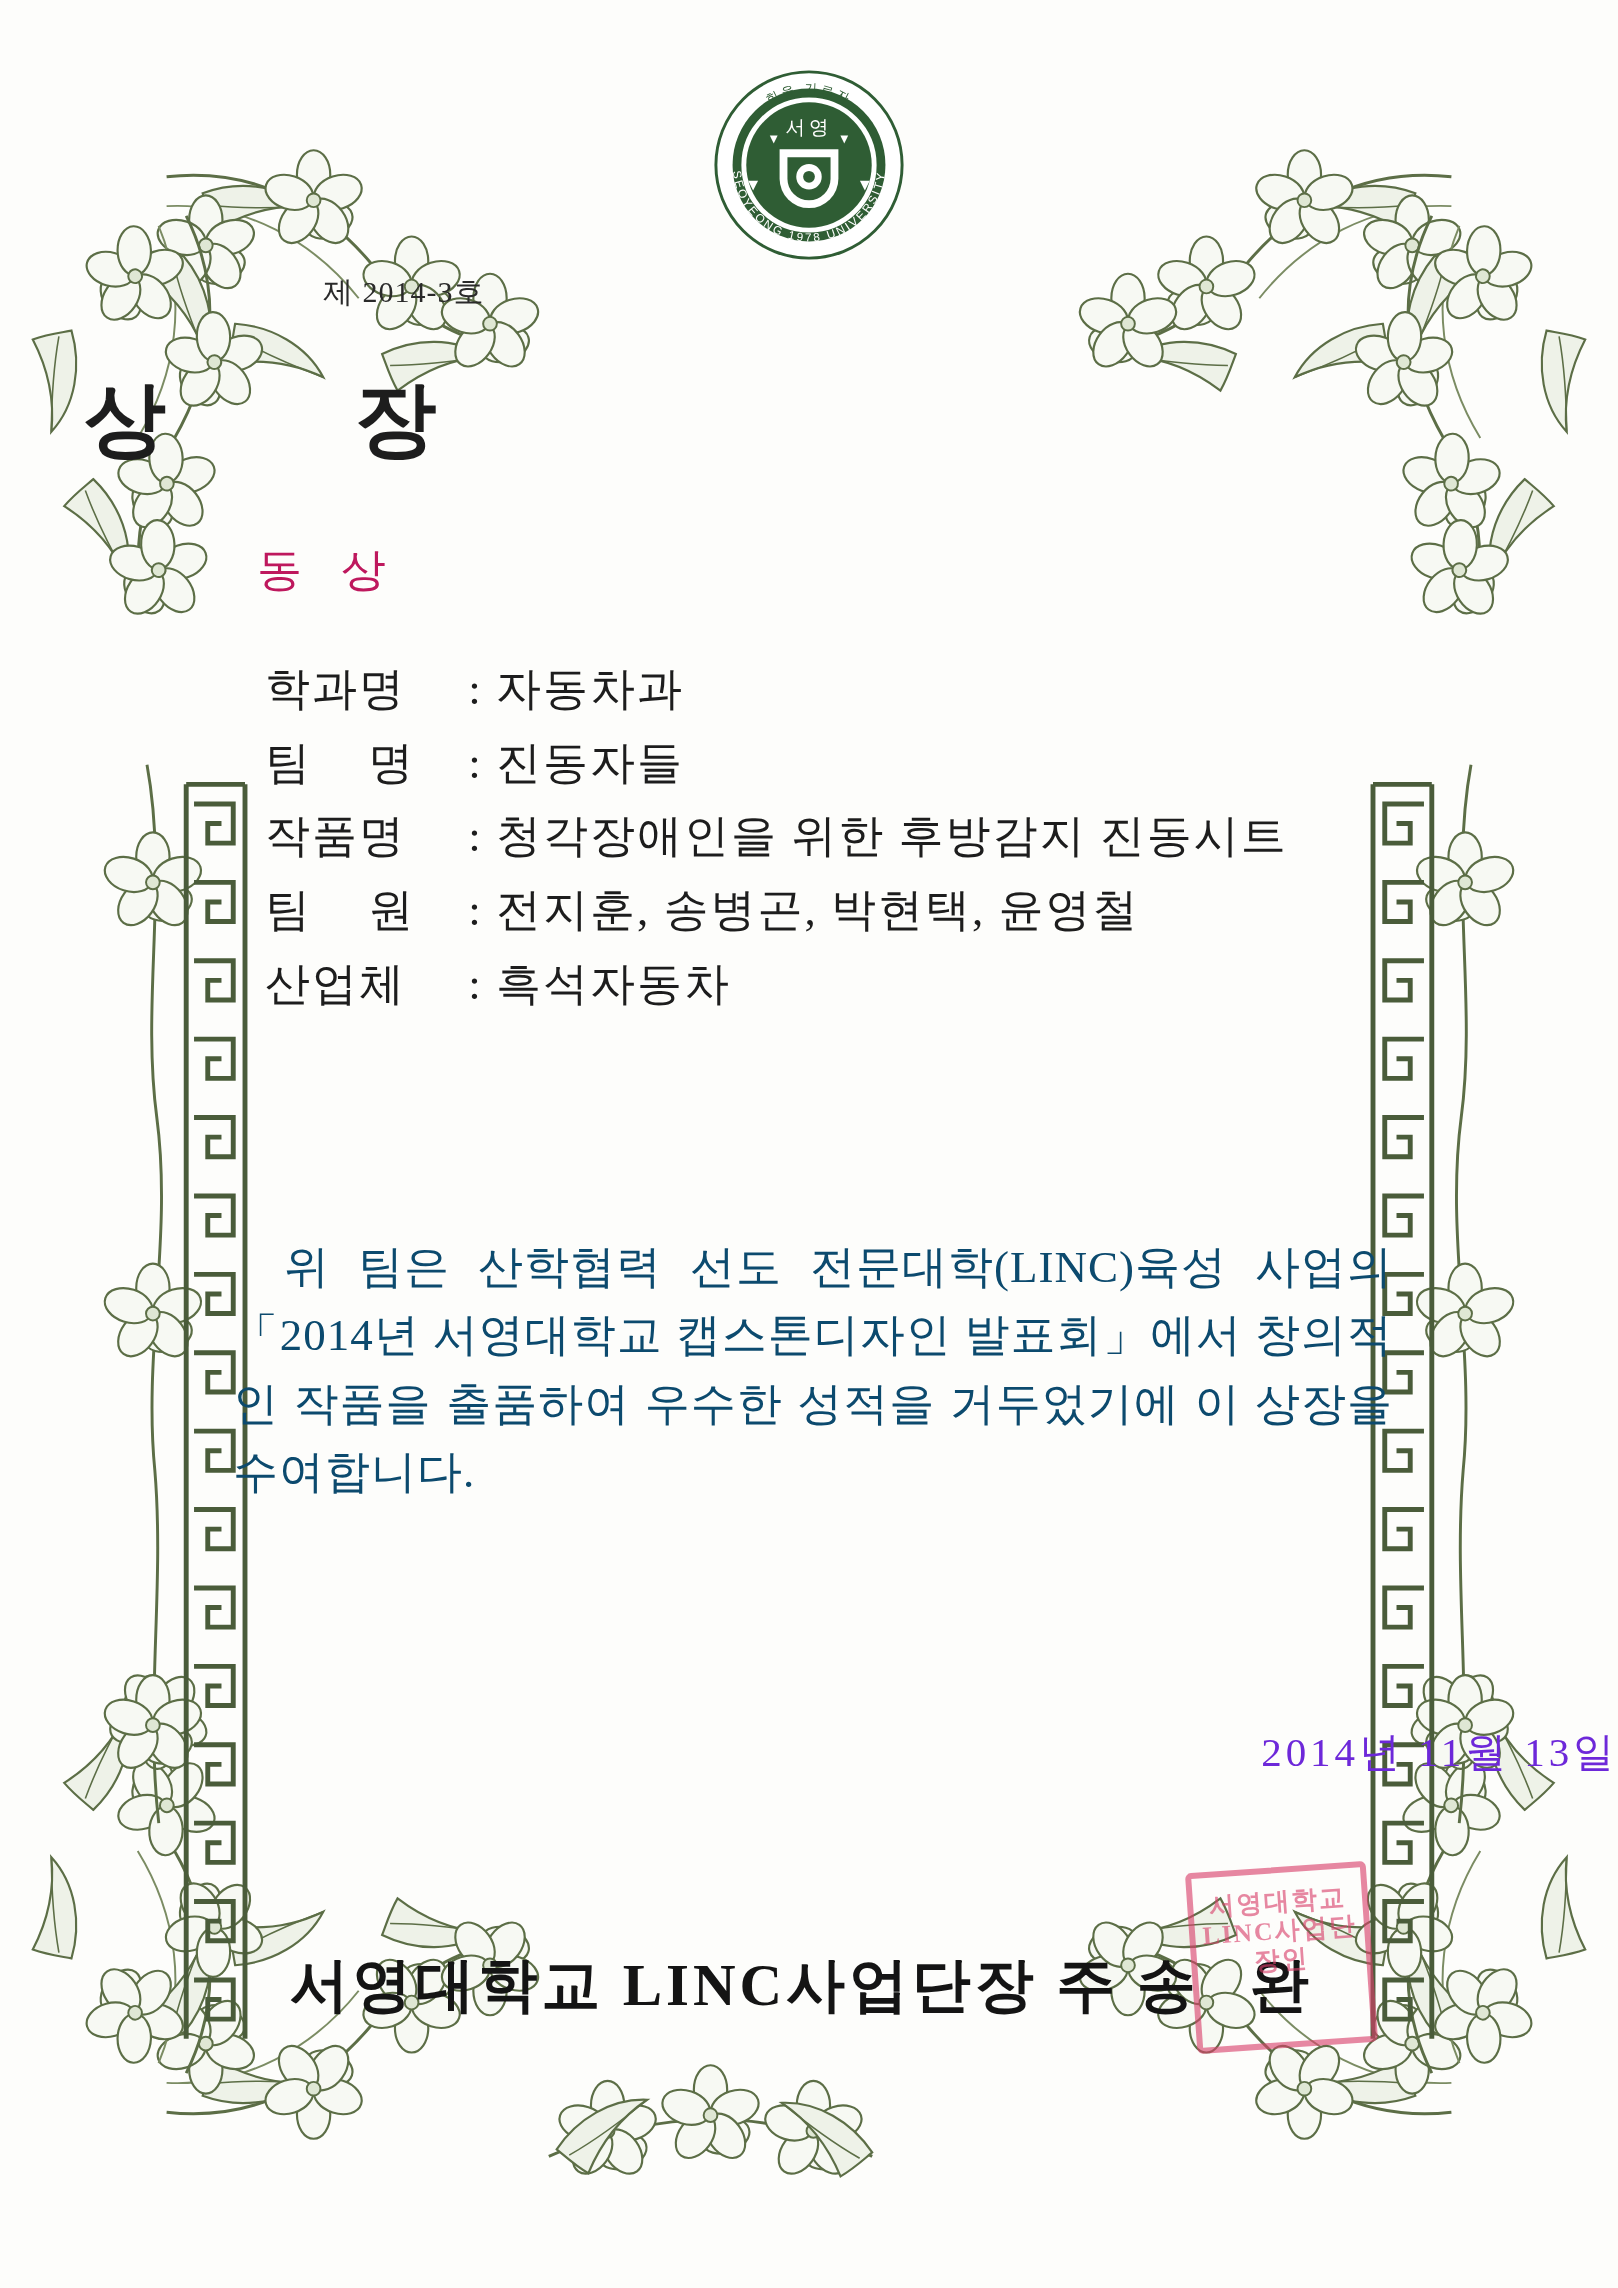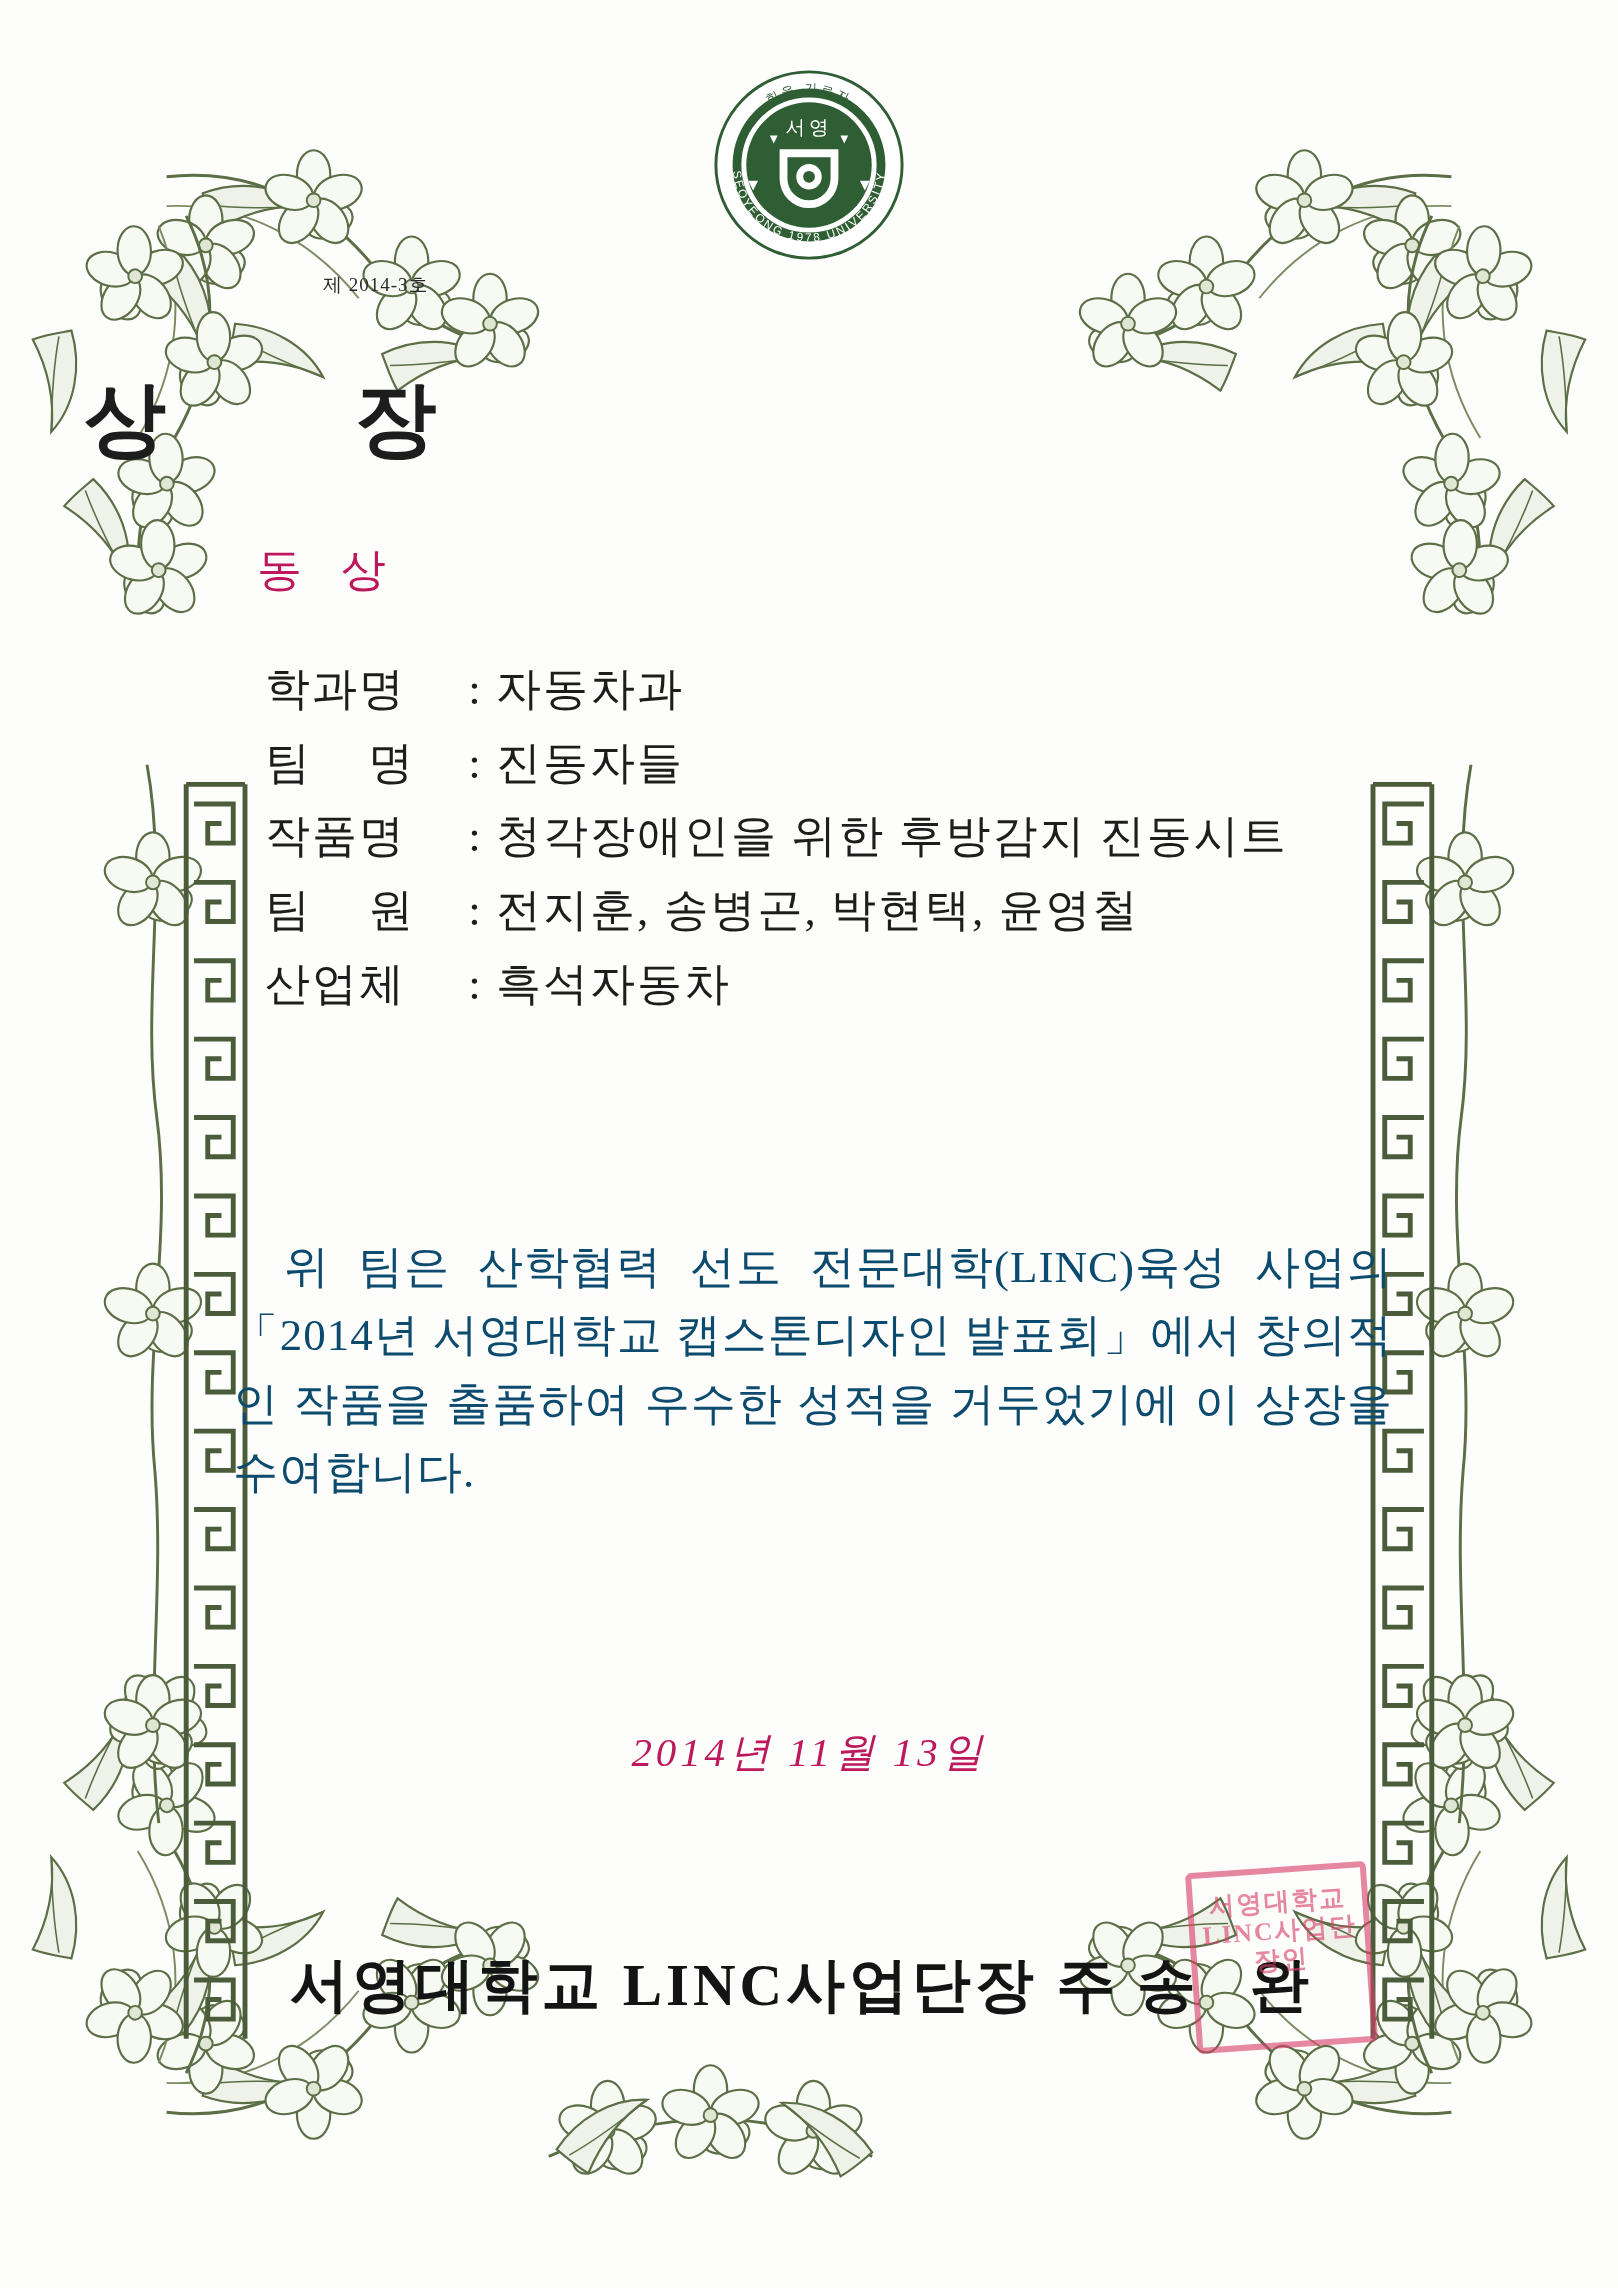--- a/index.html
+++ b/index.html
@@ -36,21 +36,21 @@
     transform: translateX(-50%);
     width: 196px;
     height: 196px;
   }
 
   
   .cert-no {
     position: absolute;
     left: 323px;
     top: 272px;
-    font-size: 19px;
+    font-size: 30px;
     color: #2a2a2a;
     letter-spacing: 1px;
     white-space: nowrap;
   }
   .main-title {
     position: absolute;
     left: 0;
     top: 365px;
     width: 100%;
     text-align: left;
@@ -119,25 +119,24 @@
   .body-text .indent {
     display: inline-block;
     width: 51px;
   }
 
   .date-line {
     position: absolute;
     left: 0;
     top: 1725px;
     width: 100%;
-    text-align: center;
+    text-align: right;
     font-size: 41px;
     letter-spacing: 3.9px;
-    color: #be185d;
-    font-style: italic;
+    color: #6d28d9;
   }
 
   .signature-line {
     position: absolute;
     left: 0;
     top: 1946px;
     width: 100%;
     text-align: center;
     font-size: 59px;
     font-weight: bold;

